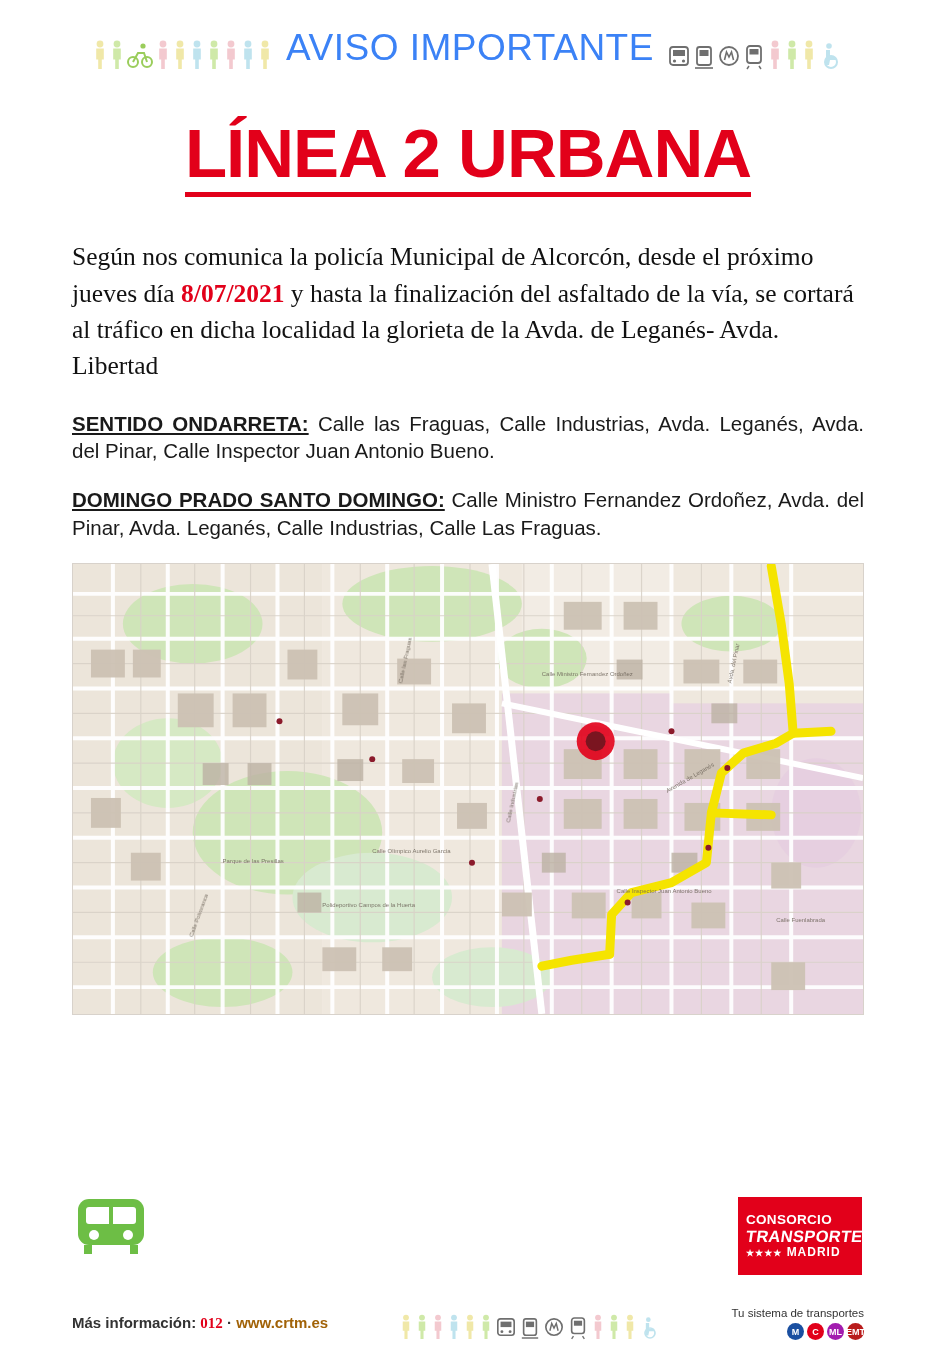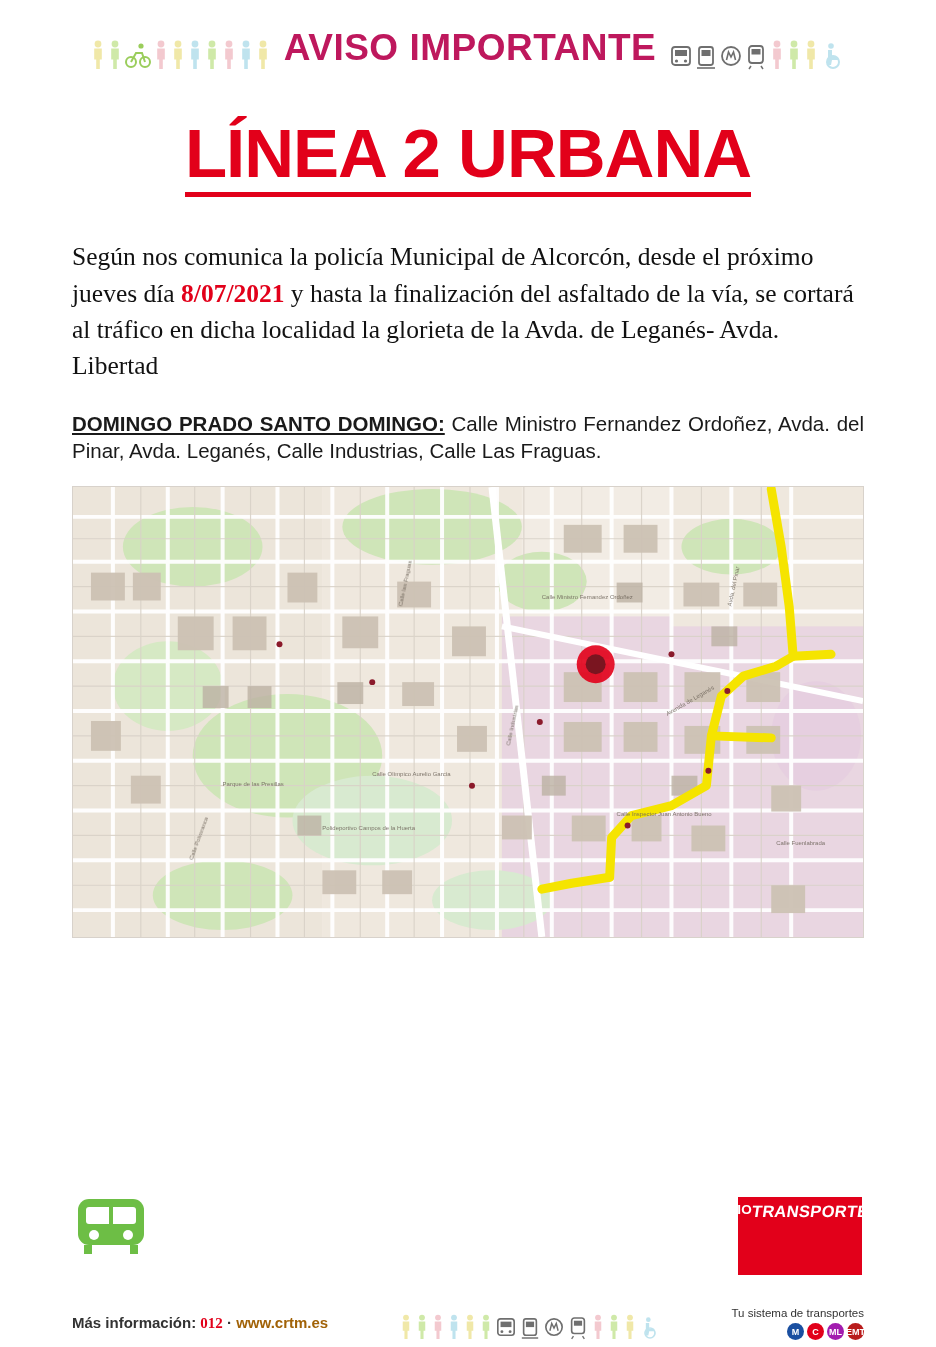--- a/index.html
+++ b/index.html
@@ -29,23 +29,23 @@
   .pictos {
     display: flex;
     align-items: flex-end;
     gap: 3px;
     height: 44px;
   }
   .picto {
     display: block;
   }
   .header-title {
-    font-weight: bold;
+    font-weight: normal;
     font-size: 37px;
-    color: #be185d;
+    color: #3b82f6;
     letter-spacing: 0.5px;
     white-space: nowrap;
     margin: 0 14px;
     font-family: "Liberation Sans", sans-serif;
   }
 
   
   .line-title-wrap {
     text-align: center;
     margin-top: 22px;
@@ -129,21 +129,21 @@
   }
   .crtm-logo {
     position: absolute;
     right: 74px;
     top: 10px;
     width: 124px;
     height: 78px;
     background: #e2001a;
     color: #fff;
     display: flex;
-    flex-direction: row;
+    flex-direction: column;
     align-items: flex-start;
     justify-content: center;
     padding: 6px 8px;
     font-weight: bold;
     line-height: 1.05;
   }
   .crtm-logo .l1 { font-size: 13.5px; letter-spacing: 0.3px; }
   .crtm-logo .l2 { font-size: 16.5px; letter-spacing: 0.3px; transform: skewX(-8deg); }
   .crtm-logo .l3 { font-size: 12px; letter-spacing: 1px; margin-top: 1px; }
   .crtm-stars { font-size: 9px; letter-spacing: 1px; }
@@ -289,20 +289,23 @@
   <div class="line-title">LÍNEA 2 URBANA</div>
 </div>
 
 <div class="content">
 
   <p class="intro">
     <span>Según nos comunica la policía Municipal de Alcorcón, desde el próximo jueves día </span><span class="date">8/07/2021</span><span> y hasta la finalización del asfaltado de la vía, se cortará al tráfico en dicha localidad la glorieta de la Avda. de Leganés- Avda. Libertad</span>
   </p>
 
 
+  <p class="dir-block">
+    <span class="dir-label">SENTIDO ONDARRETA:</span><span> Calle las Fraguas, Calle Industrias, Avda. Leganés, Avda. del Pinar, Calle Inspector Juan Antonio Bueno.</span>
+  </p>
 
   <p class="dir-block">
     <span class="dir-label">DOMINGO PRADO SANTO DOMINGO:</span><span> Calle Ministro Fernandez Ordoñez, Avda. del Pinar, Avda. Leganés, Calle Industrias, Calle Las Fraguas.</span>
   </p>
 
 </div>
 
 <div class="map-wrap">
   <svg class="map-svg" viewBox="0 0 792 452" preserveAspectRatio="none">
 

